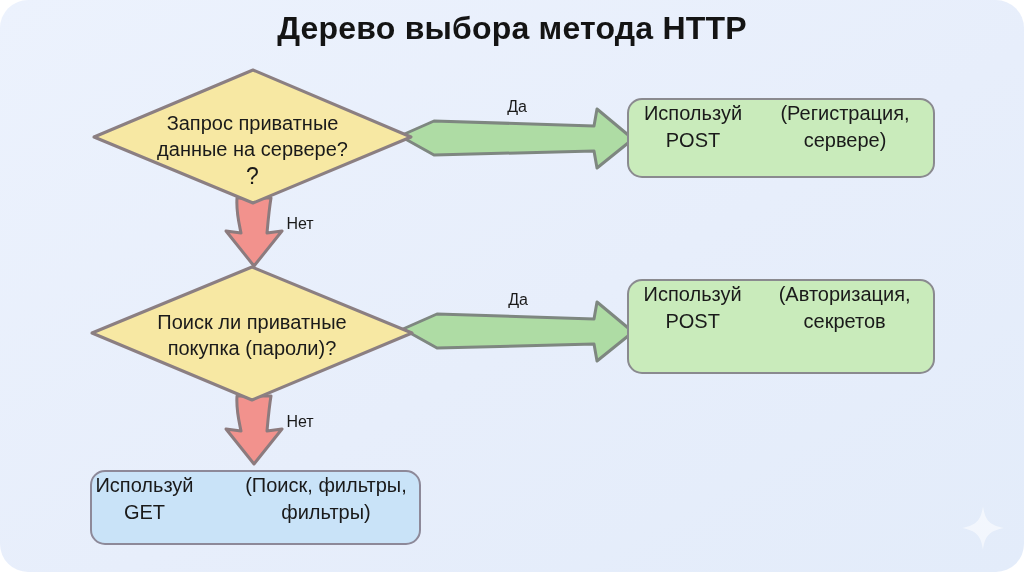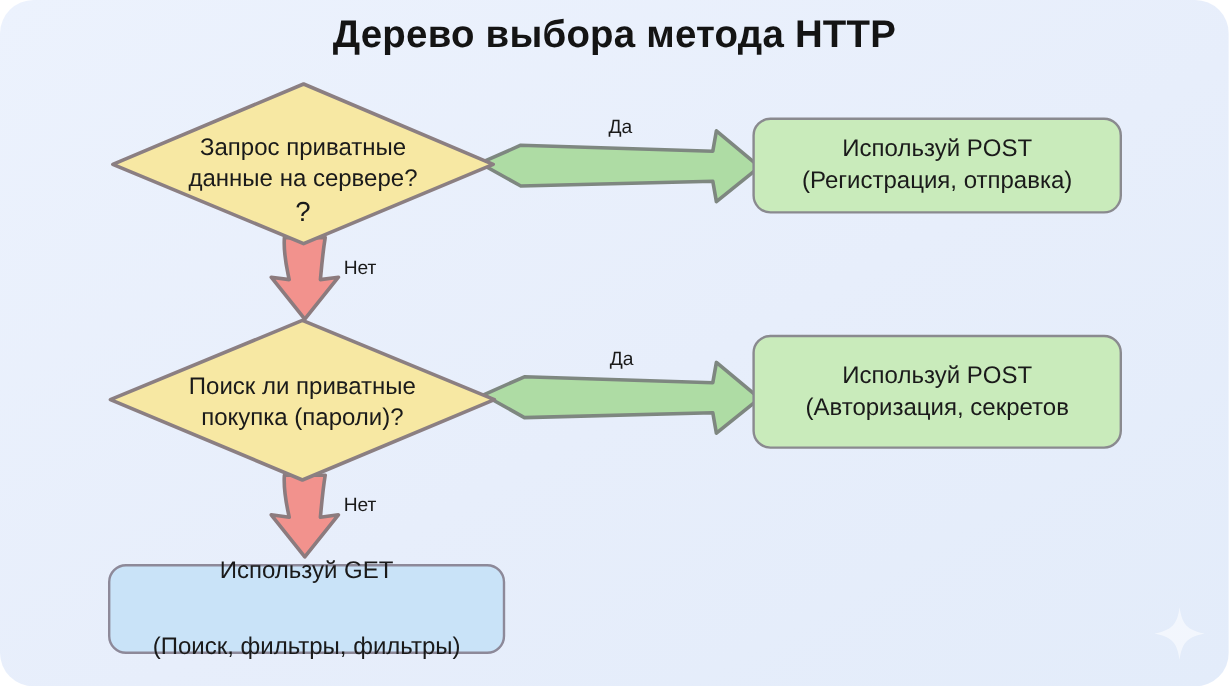--- a/index.html
+++ b/index.html
@@ -18,21 +18,21 @@
     font-size:32px;font-weight:600;letter-spacing:.2px;color:#141414;
   }
   .layer{position:absolute;left:0;top:0;}
   .node-text{
     position:absolute;text-align:center;
     font-size:20px;line-height:26px;
   }
   .node-text .q{font-size:23px;line-height:28px;}
   .box{
     position:absolute;box-sizing:border-box;
-    display:flex;flex-direction:column;justify-content:center;
+    display:flex;flex-direction:row;justify-content:center;
     text-align:center;border-radius:15px;
     font-size:20px;line-height:27px;
     border:2.5px solid #8A8A8F;
   }
   .box.post{background:#C9EBBB;}
   .box.get{background:#C9E3F8;border-color:#8D8999;gap:36px;}
   .edge-label{
     position:absolute;transform:translate(-50%,-50%);
     font-size:16px;line-height:24px;white-space:nowrap;
   }
@@ -66,21 +66,21 @@
     <div class="q">?</div>
   </div>
 
   <div class="node-text" style="left:92px;top:309px;width:320px;">
     <div>Поиск ли приватные</div>
     <div>покупка (пароли)?</div>
   </div>
 
   <div class="box post" style="left:627px;top:98px;width:308px;height:80px;">
     <div>Используй POST</div>
-    <div>(Регистрация, отправка)</div>
+    <div>(Регистрация, сервере)</div>
   </div>
 
   <div class="box post" style="left:627px;top:279px;width:308px;height:95px;">
     <div>Используй POST</div>
     <div>(Авторизация, секретов</div>
   </div>
 
   <div class="box get" style="left:90px;top:470px;width:331px;height:75px;">
     <div>Используй GET</div>
     <div>(Поиск, фильтры, фильтры)</div>

